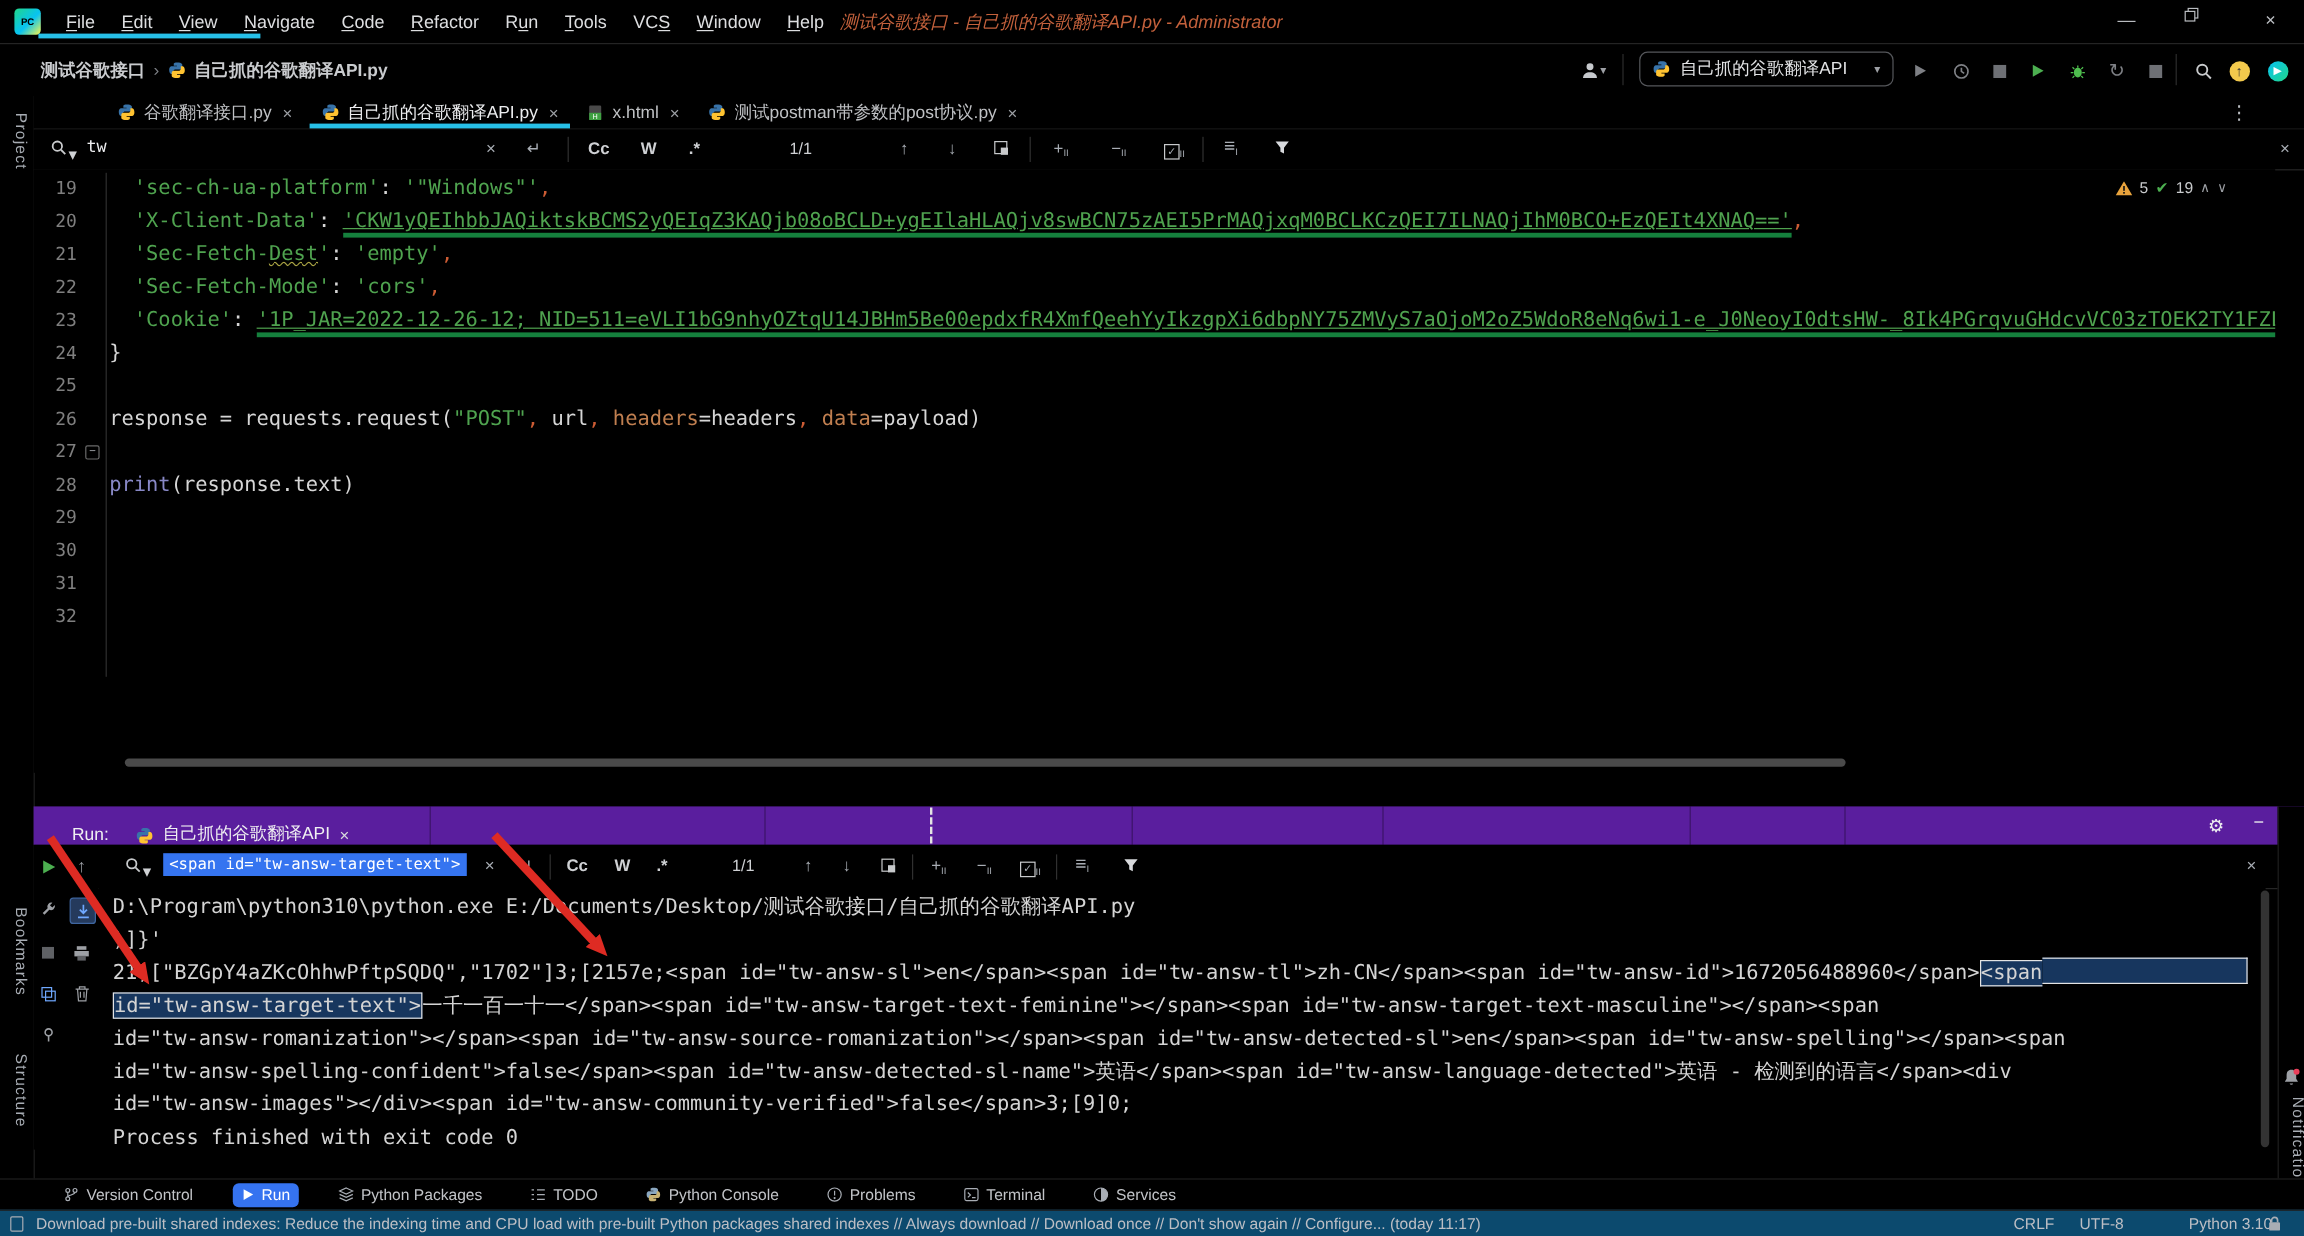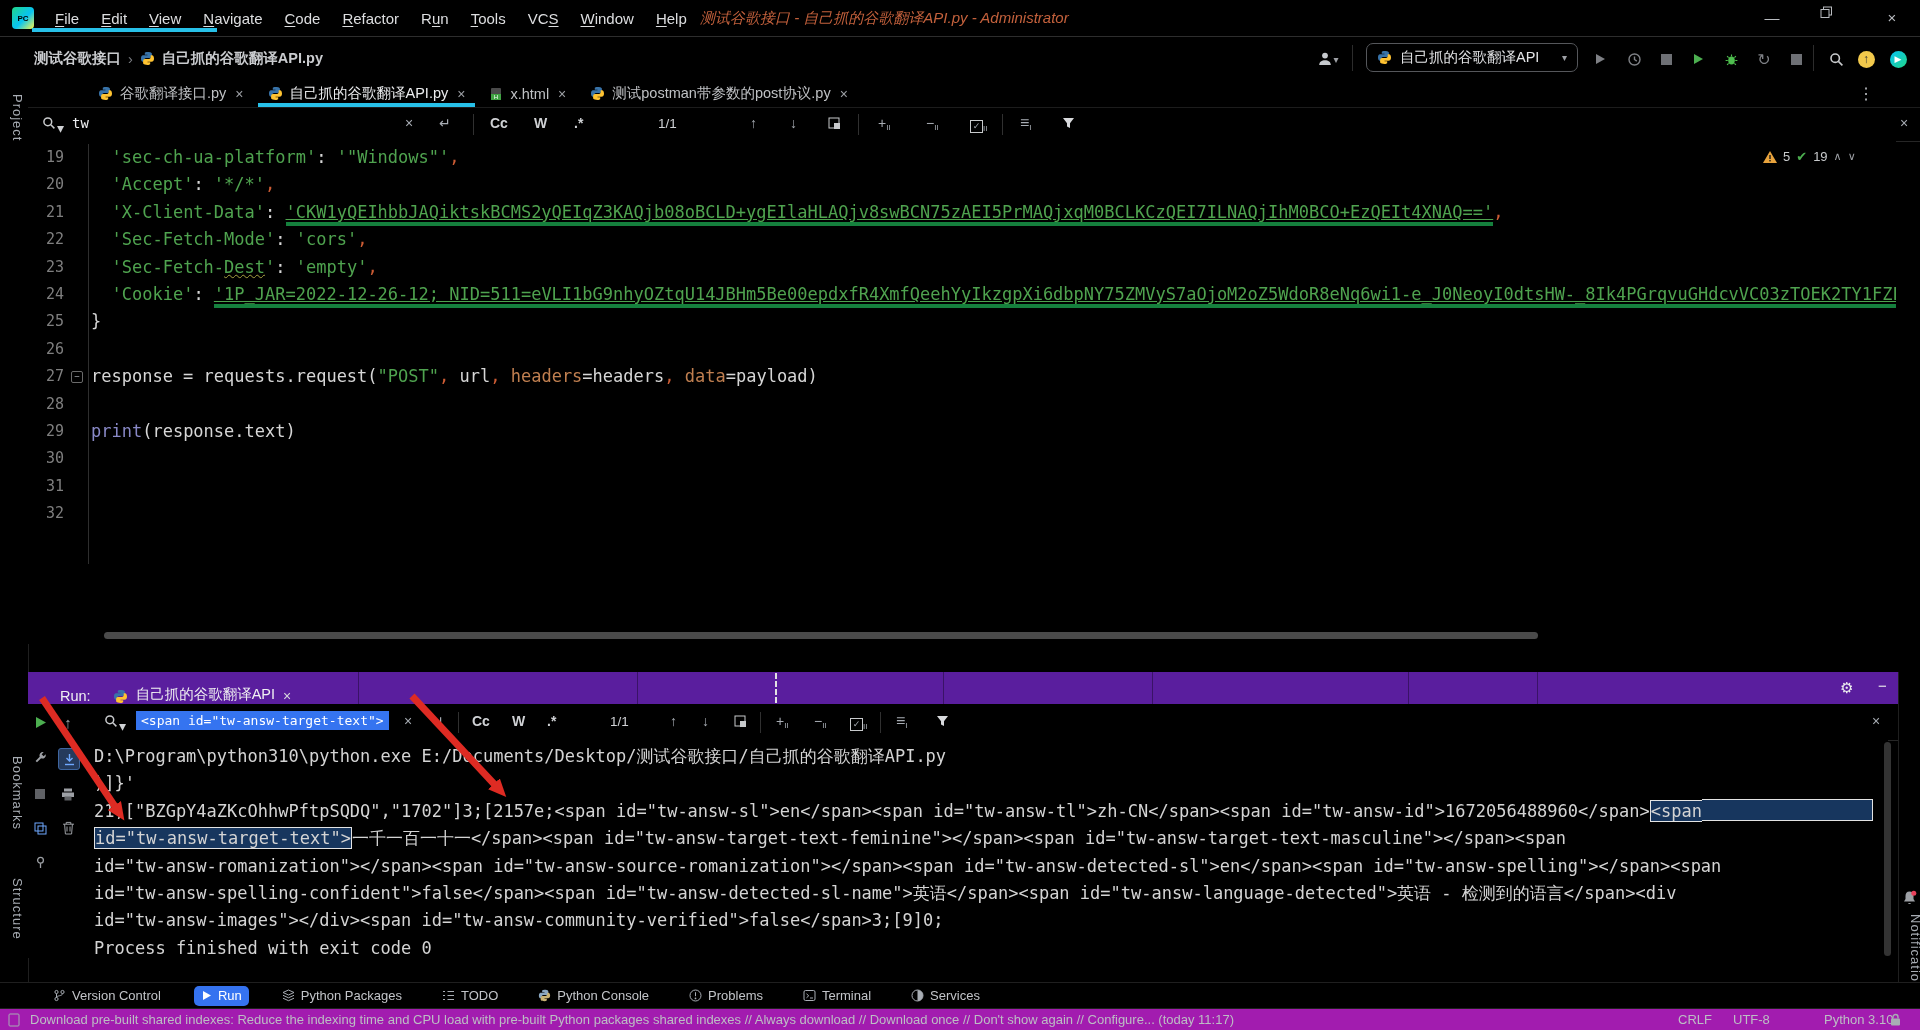--- a/index.html
+++ b/index.html
@@ -68,21 +68,21 @@
   #console{position:absolute;left:82px;top:740px;width:1806px;height:218px;background:#000;overflow:hidden;padding:3px 0 0 12px;box-sizing:border-box;}
   .cline{height:27.4px;line-height:27.4px;white-space:pre;font-family:"DejaVu Sans Mono",monospace;font-size:17px;color:#D4D4D4;}
   .m3{border:1px solid #E3E3E3;border-right:none;background:#17365E;}
   .m3fill{display:inline-block;width:170px;height:20px;vertical-align:-4px;background:#17365E;border:1px solid #E3E3E3;border-left:none;}
   .m4{border:1px solid #E3E3E3;background:#17365E;}
   #cscroll{position:absolute;left:1884px;top:742px;width:7px;height:214px;background:#333;border-radius:4px;}
   
   #twbar{position:absolute;left:0;top:982px;width:1920px;height:26px;background:#000;border-top:1px solid #1f1f1f;display:flex;align-items:center;gap:26px;padding-left:46px;box-sizing:border-box;}
   .tw-item{display:flex;align-items:center;gap:6px;font-size:13px;color:#C2C4C8;height:20px;padding:0 7px;border-radius:5px;}
   .tw-item.active{background:#3573F0;color:#fff;}
-  #statusbar{position:absolute;left:0;top:1008px;width:1920px;height:22px;background:#a21caf;border-top:1px solid #1f1f1f;font-size:13px;color:#BCBEC4;}
+  #statusbar{position:absolute;left:0;top:1008px;width:1920px;height:22px;background:#0c4a6e;border-top:1px solid #1f1f1f;font-size:13px;color:#BCBEC4;}
   .sb{position:absolute;top:3px;}
   
   #arrows{position:absolute;left:0;top:0;z-index:60;pointer-events:none;}
   svg{display:block;}
   .inline-svg{display:inline-flex;align-items:center;}
 </style>
 </head>
 <body>
 
 <div id="app">
@@ -336,24 +336,23 @@
           <span class="num">31</span>
           <span class="foldc"></span>
         </div>
         <div class="gl">
           <span class="num">32</span>
           <span class="foldc"></span>
         </div>
       </div>
     <div id="code">
         <div class="eline"><span>  </span><span class="s">'sec-ch-ua-platform'</span><span class="p">: </span><span class="s">'"Windows"'</span><span class="cm">,</span></div>
-        <div class="eline"><span>  </span><span class="s">'Accept'</span><span class="p">: </span><span class="s">'*/*'</span><span class="cm">,</span></div>
         <div class="eline"><span>  </span><span class="s">'X-Client-Data'</span><span class="p">: </span><span class="s wv un">'CKW1yQEIhbbJAQiktskBCMS2yQEIqZ3KAQjb08oBCLD+ygEIlaHLAQjv8swBCN75zAEI5PrMAQjxqM0BCLKCzQEI7ILNAQjIhM0BCO+EzQEIt4XNAQ=='</span><span class="cm">,</span></div>
+        <div class="eline"><span>  </span><span class="s">'Sec-Fetch-</span><span class="s wv">Dest</span><span class="s">'</span><span class="p">: </span><span class="s">'empty'</span><span class="cm">,</span></div>
         <div class="eline"><span>  </span><span class="s">'Sec-Fetch-Mode'</span><span class="p">: </span><span class="s">'cors'</span><span class="cm">,</span></div>
-        <div class="eline"><span>  </span><span class="s">'Sec-Fetch-</span><span class="s wv">Dest</span><span class="s">'</span><span class="p">: </span><span class="s">'empty'</span><span class="cm">,</span></div>
         <div class="eline"><span>  </span><span class="s">'Cookie'</span><span class="p">: </span><span class="s wv un">'1P_JAR=2022-12-26-12; NID=511=eVLI1bG9nhyOZtqU14JBHm5Be00epdxfR4XmfQeehYyIkzgpXi6dbpNY75ZMVyS7aOjoM2oZ5WdoR8eNq6wi1-e_J0NeoyI0dtsHW-_8Ik4PGrqvuGHdcvVC03zTOEK2TY1FZL05</span></div>
         <div class="eline"><span class="p">}</span></div>
         <div class="eline"></div>
         <div class="eline"><span class="p">response = requests.request(</span><span class="s">"POST"</span><span class="cm">,</span><span class="p"> url</span><span class="cm">,</span><span class="p"> </span><span class="na">headers</span><span class="p">=headers</span><span class="cm">,</span><span class="p"> </span><span class="na">data</span><span class="p">=payload</span><span class="p">)</span></div>
         <div class="eline"></div>
         <div class="eline"><span class="bi">print</span><span class="p">(response.text)</span></div>
         <div class="eline"></div>
       </div>
     <div id="inspect">
       <span>

